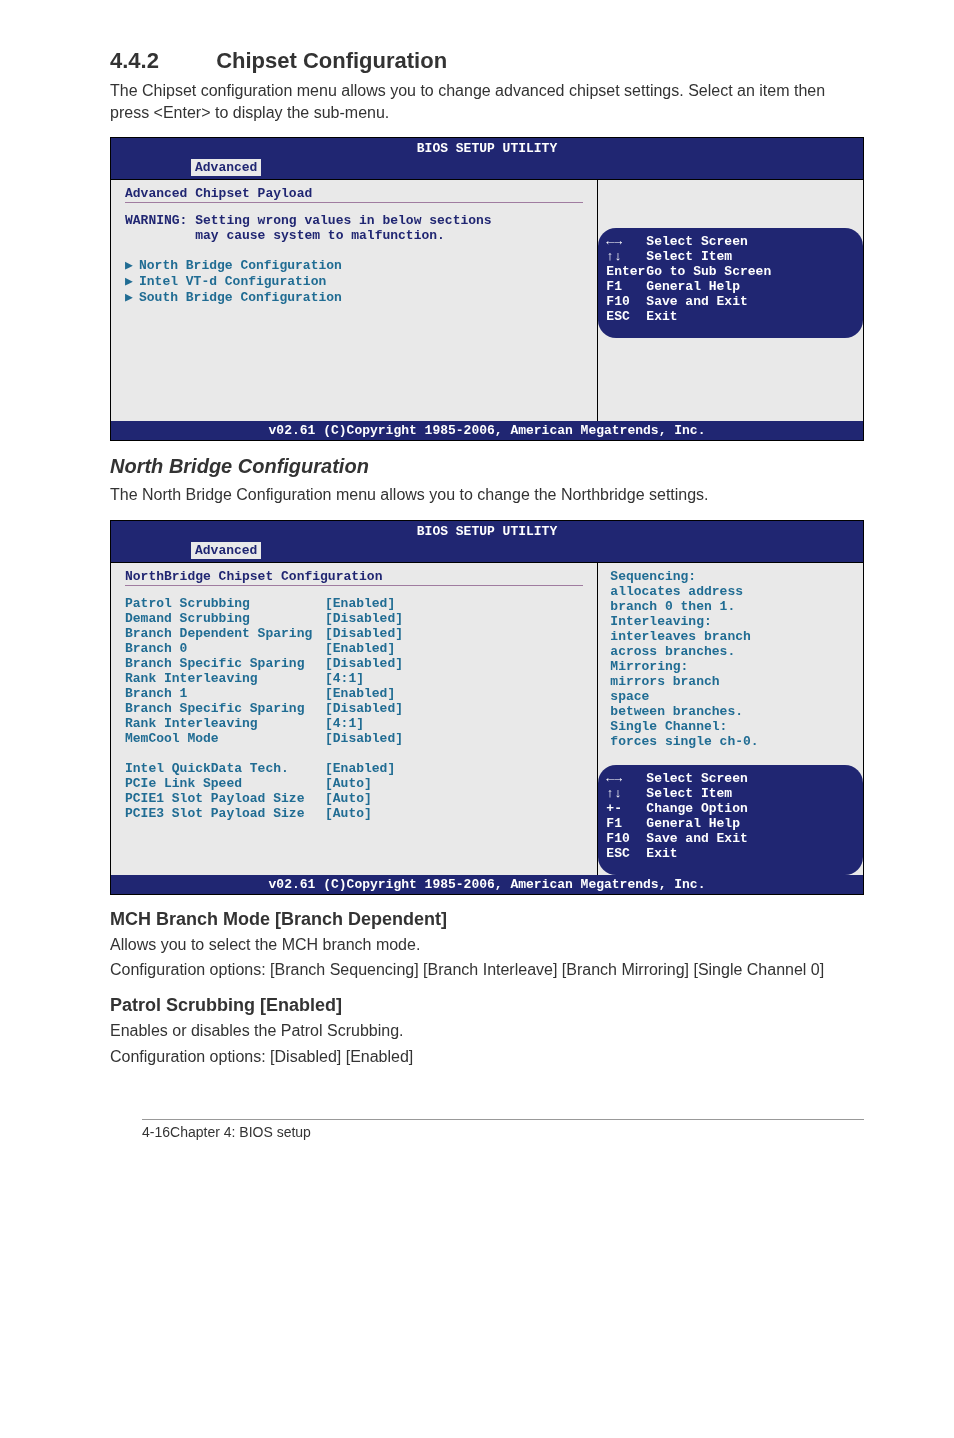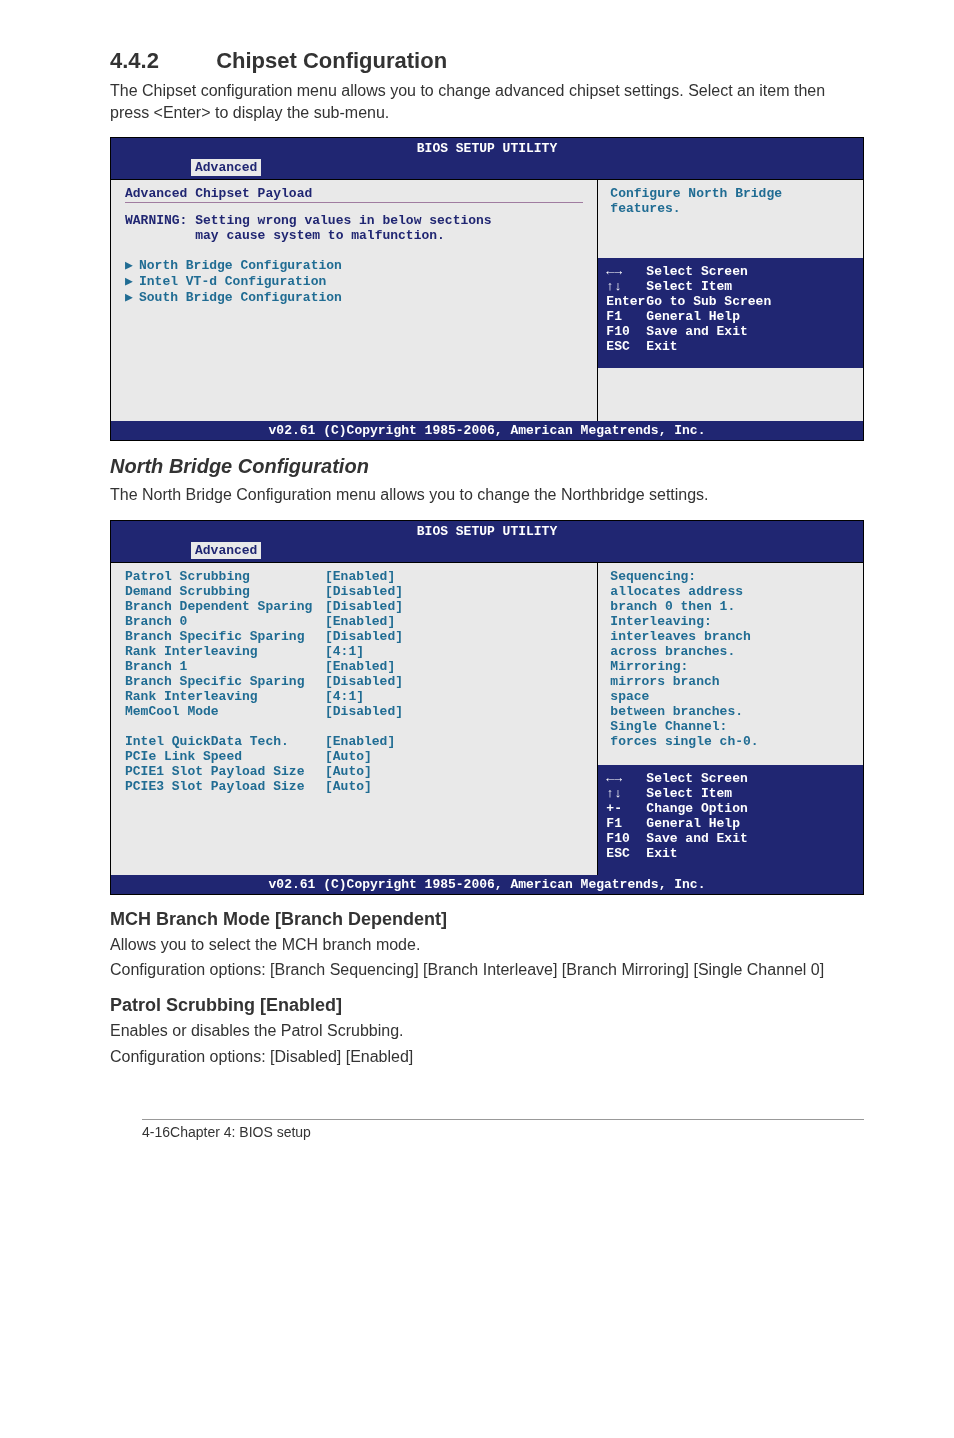--- a/index.html
+++ b/index.html
@@ -19,21 +19,21 @@
   .left { flex:2; padding:6px 14px; border-right:1px solid #000; }
   .right { flex:1.05; padding:6px 12px; }
   .section-title { color:#202672; font-weight:bold; padding-bottom:1px; border-bottom:1px solid #a07ca0; margin-bottom:10px; }
   .warn { color:#202672; font-weight:bold; margin-bottom:14px; white-space:pre; }
   .menu-item { color:#206c93; font-weight:bold; padding:0; }
   .tri { display:inline-block; width:14px; }
   .help { color:#206c93; font-weight:bold; margin-bottom:5px; white-space:pre-line; }
   .keys { color:#fff; font-weight:bold; }
   .keys .k { display:inline-block; width:40px; }
   .keys div { padding:0; }
-  .right-bottom { background:#202672; padding:6px 8px 14px 8px; margin:42px -12px -6px -12px; }
+  .right-bottom { background:#202672; padding:6px 8px 14px 8px; margin:42px -12px -6px -12px;border-radius:18px; }
   .footer { background:#202672; color:#fff; text-align:center; font-weight:bold; padding:2px 0; }
   .cfg-row { display:flex; color:#206c93; font-weight:bold; }
   .cfg-row .lbl { width:200px; }
   .page-footer { display:flex; font-size:14px; color:#333; border-top:1px solid #999; margin-top:52px; padding-top:4px;margin-left:32px; }
 </style>
 </head>
 <body>
 
 <h2>
   <span class="sec-num">4.4.2</span>
@@ -50,21 +50,20 @@
     <div class="left">
       <div class="section-title">Advanced Chipset Payload</div>
       <div class="warn">WARNING: Setting wrong values in below sections
          may cause system to malfunction.</div>
       <div class="menu-item"><span class="tri">▶</span><span>North Bridge Configuration</span></div>
       <div class="menu-item"><span class="tri">▶</span><span>Intel VT-d Configuration</span></div>
       <div class="menu-item"><span class="tri">▶</span><span>South Bridge Configuration</span></div>
       <div style="height:110px"></div>
     </div>
     <div class="right">
-      <div class="help">Configure North Bridge features.</div>
       <div class="right-bottom">
         <div class="keys">
           <div><span class="k">←→</span><span>Select Screen</span></div>
           <div><span class="k">↑↓</span><span>Select Item</span></div>
           <div><span class="k">Enter</span><span>Go to Sub Screen</span></div>
           <div><span class="k">F1</span><span>General Help</span></div>
           <div><span class="k">F10</span><span>Save and Exit</span></div>
           <div><span class="k">ESC</span><span>Exit</span></div>
         </div>
       </div>
@@ -76,20 +75,21 @@
 <h3 class="italic">North Bridge Configuration</h3>
 <p class="intro">The North Bridge Configuration menu allows you to change the Northbridge settings.</p>
 
 <div class="bios">
   <div class="bios-header">BIOS SETUP UTILITY</div>
   <div class="tab-row">
     <span class="tab">Advanced</span>
   </div>
   <div class="bios-body">
     <div class="left">
+      <div class="section-title">NorthBridge Chipset Configuration</div>
       <div id="cfg-rows">
           <div class="cfg-row">
             <span class="lbl">Patrol Scrubbing</span>
             <span>[Enabled]</span>
           </div>
           <div class="cfg-row">
             <span class="lbl">Demand Scrubbing</span>
             <span>[Disabled]</span>
           </div>
           <div class="cfg-row">

